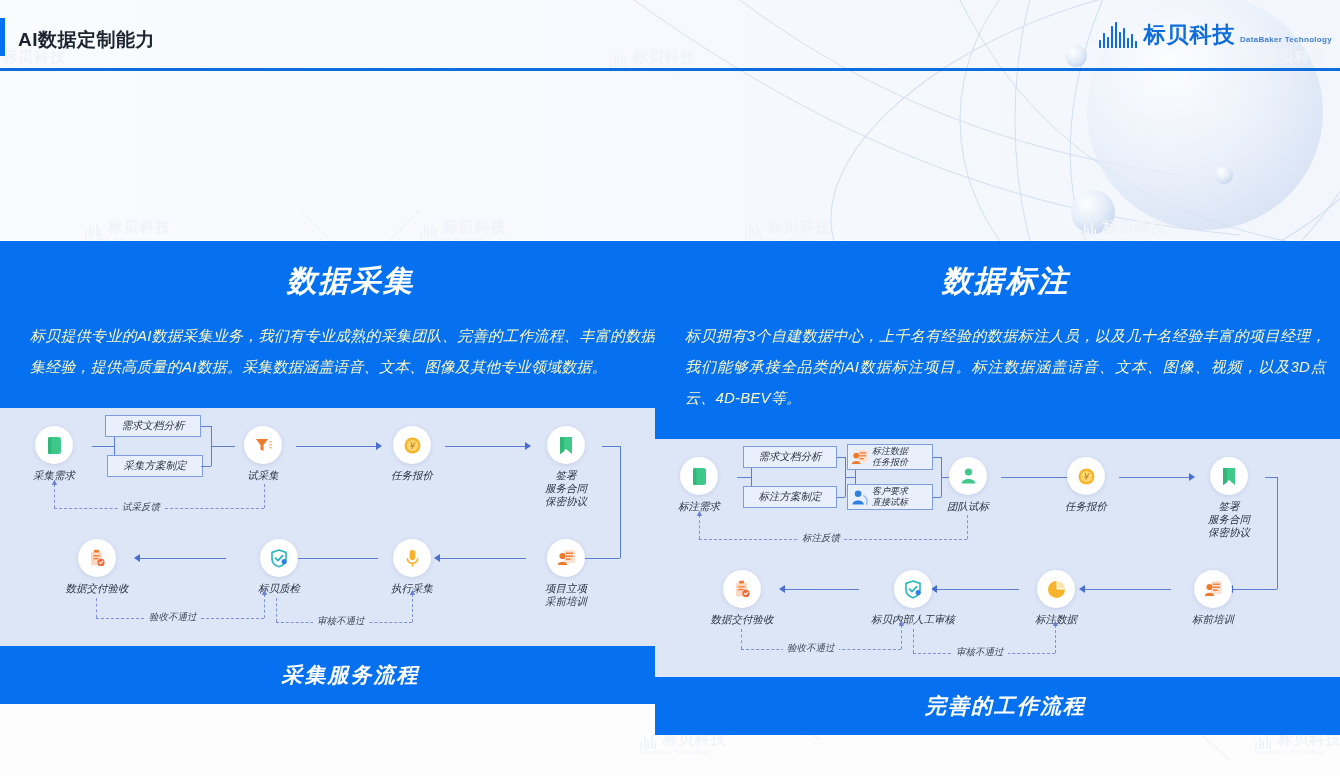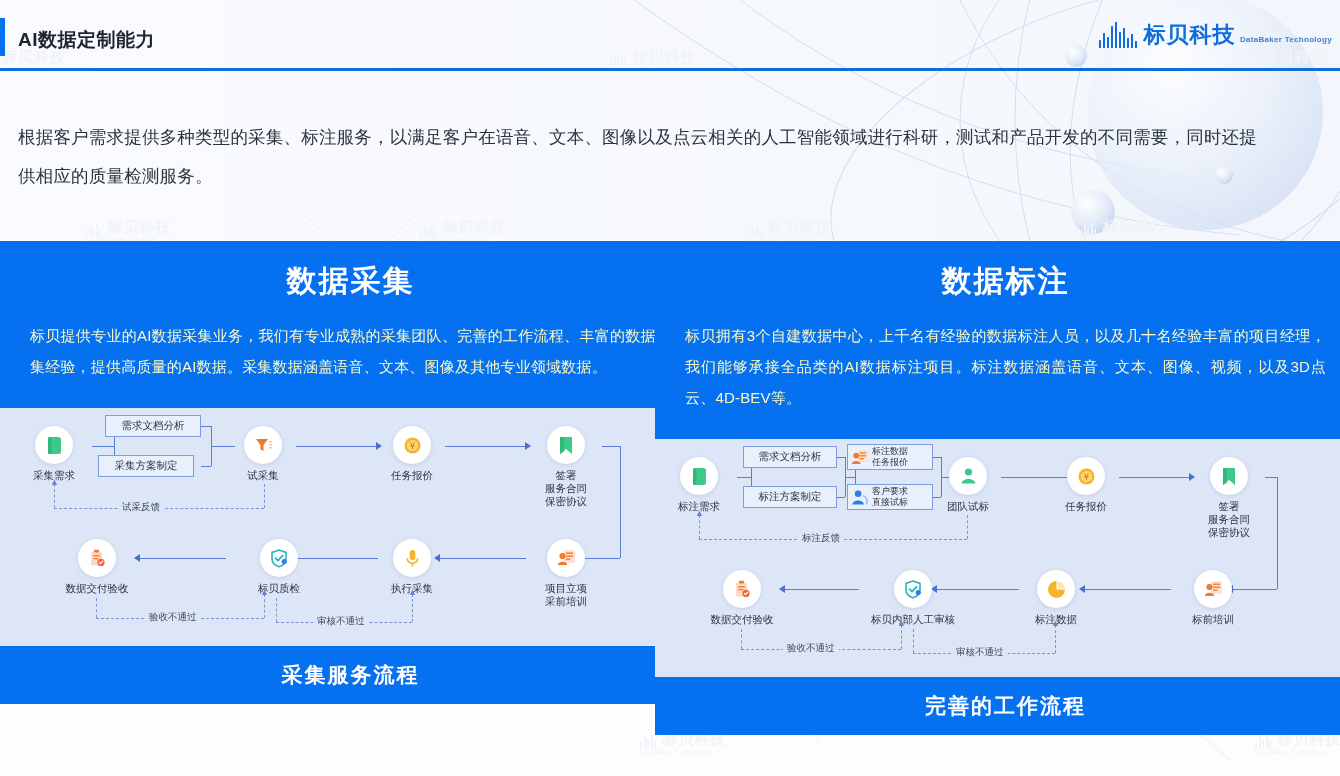--- a/index.html
+++ b/index.html
@@ -40,21 +40,21 @@
   .logo-cn { font-size: 22px; font-weight: 700; color: #0e6ddb; letter-spacing: 1px; }
   .logo-en { font-size: 8px; font-weight: 600; color: #3d7fd1; letter-spacing: .3px; margin-top: 2px; }
 
   
   .intro {
     position: absolute; left: 18px; top: 118px; width: 1246px; z-index: 4;
     font-size: 17.5px; line-height: 39px; color: #2a3340; letter-spacing: .2px;
   }
 
   
-  .card { position: absolute; top: 241px; width: 701px; z-index: 4; }
+  .card { position: absolute; top: 241px; width: 701px; z-index: 4; font-style: italic; }
   .card-left { left: 0; }
   .card-right { left: 655px; }
 
   .card-head { background: #0570f0; padding: 20px 30px 26px; }
   .card-title {
     text-align: center; color: #ffffff; font-size: 30px; font-weight: 700;
     letter-spacing: 2px; margin-bottom: 18px;
   }
   .card-desc {
     color: #fef9c3; font-size: 15px; line-height: 31px; letter-spacing: .2px;
@@ -180,21 +180,20 @@
           <i style="height:14px"></i>
           <i style="height:7px"></i>
       </span>
       <span class="logo-text">
         <span class="logo-cn">标贝科技</span>
         <span class="logo-en">DataBaker Technology</span>
       </span>
     </div>
   </div>
 
-  <div class="intro">根据客户需求提供多种类型的采集、标注服务，以满足客户在语音、文本、图像以及点云相关的人工智能领域进行科研，测试和产品开发的不同需要，同时还提供相应的质量检测服务。</div>
 
   <div class="card card-left">
     <div class="card-head">
       <div class="card-title">数据采集</div>
       <div class="card-desc">标贝提供专业的AI数据采集业务，我们有专业成熟的采集团队、完善的工作流程、丰富的数据采集经验，提供高质量的AI数据。采集数据涵盖语音、文本、图像及其他专业领域数据。</div>
     </div>
 
     <div class="card-flow">
       <div class="fc">
 
@@ -209,21 +208,21 @@
         </div>
 
         <div class="lineh" style="left:92px; top:38px; width:22px;"></div>
         <div class="linev" style="left:114px; top:18px; height:40px;"></div>
         <div class="lineh" style="left:114px; top:18px; width:8px;"></div>
         <div class="lineh" style="left:114px; top:58px; width:8px;"></div>
 
         <div class="pbox" style="left:105px; top:7px; width:96px; height:22px;">
           <span>需求文档分析</span>
         </div>
-        <div class="pbox" style="left:98px; top:47px; width:96px; height:22px;">
+        <div class="pbox" style="left:107px; top:47px; width:96px; height:22px;">
           <span>采集方案制定</span>
         </div>
 
         <div class="lineh" style="left:201px; top:18px; width:10px;"></div>
         <div class="lineh" style="left:201px; top:58px; width:10px;"></div>
         <div class="linev" style="left:211px; top:18px; height:40px;"></div>
         <div class="lineh" style="left:211px; top:38px; width:24px;"></div>
 
         <div class="node" style="left:232px; top:18px; width:62px;">
           <div class="node-circle">

